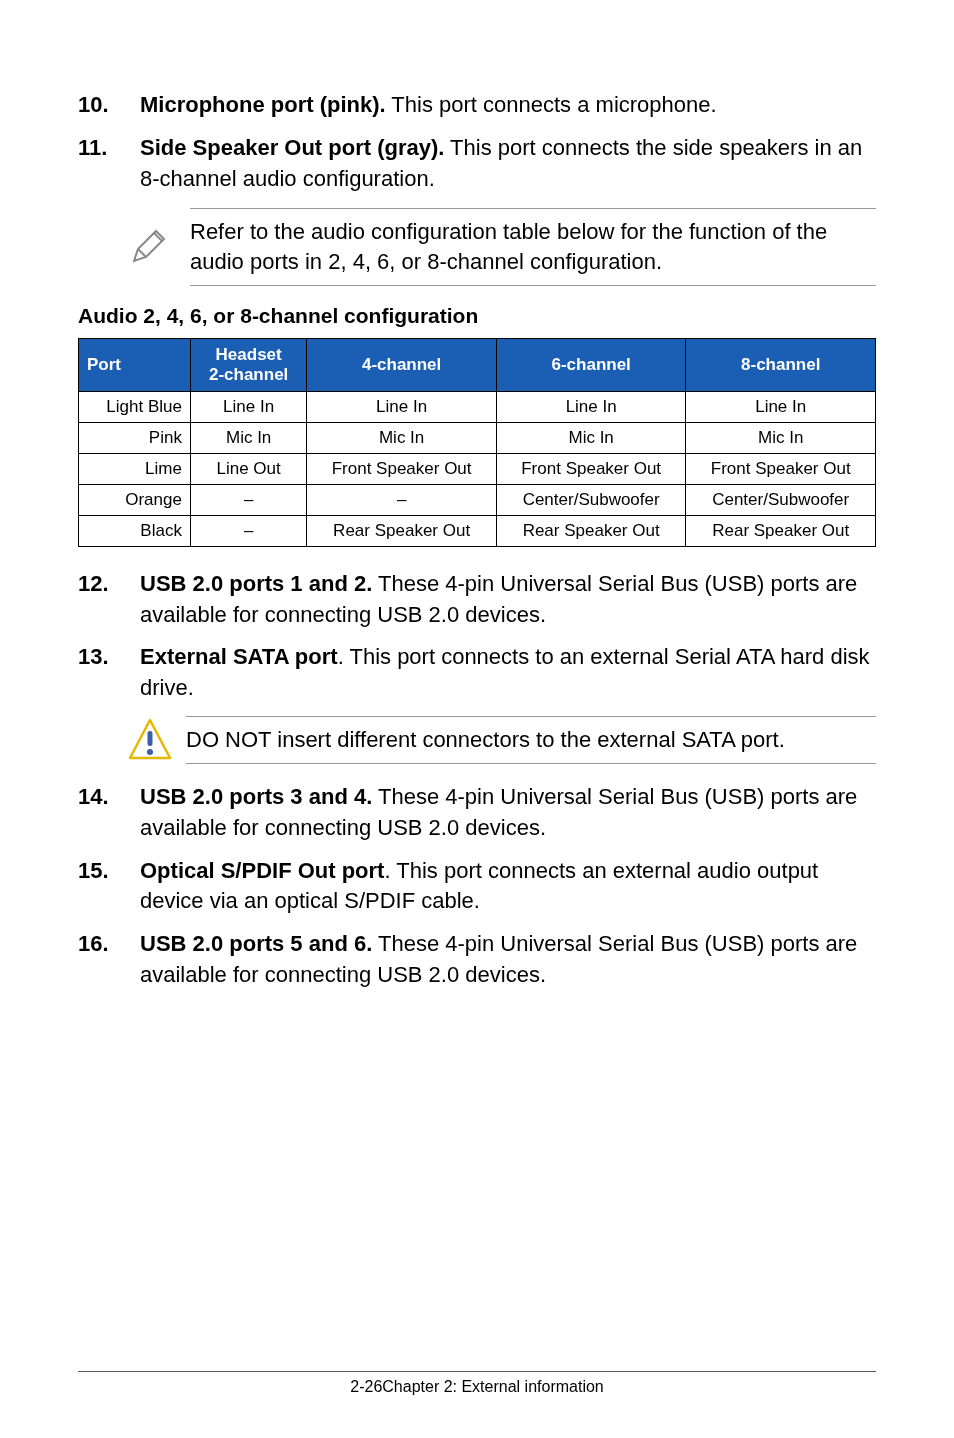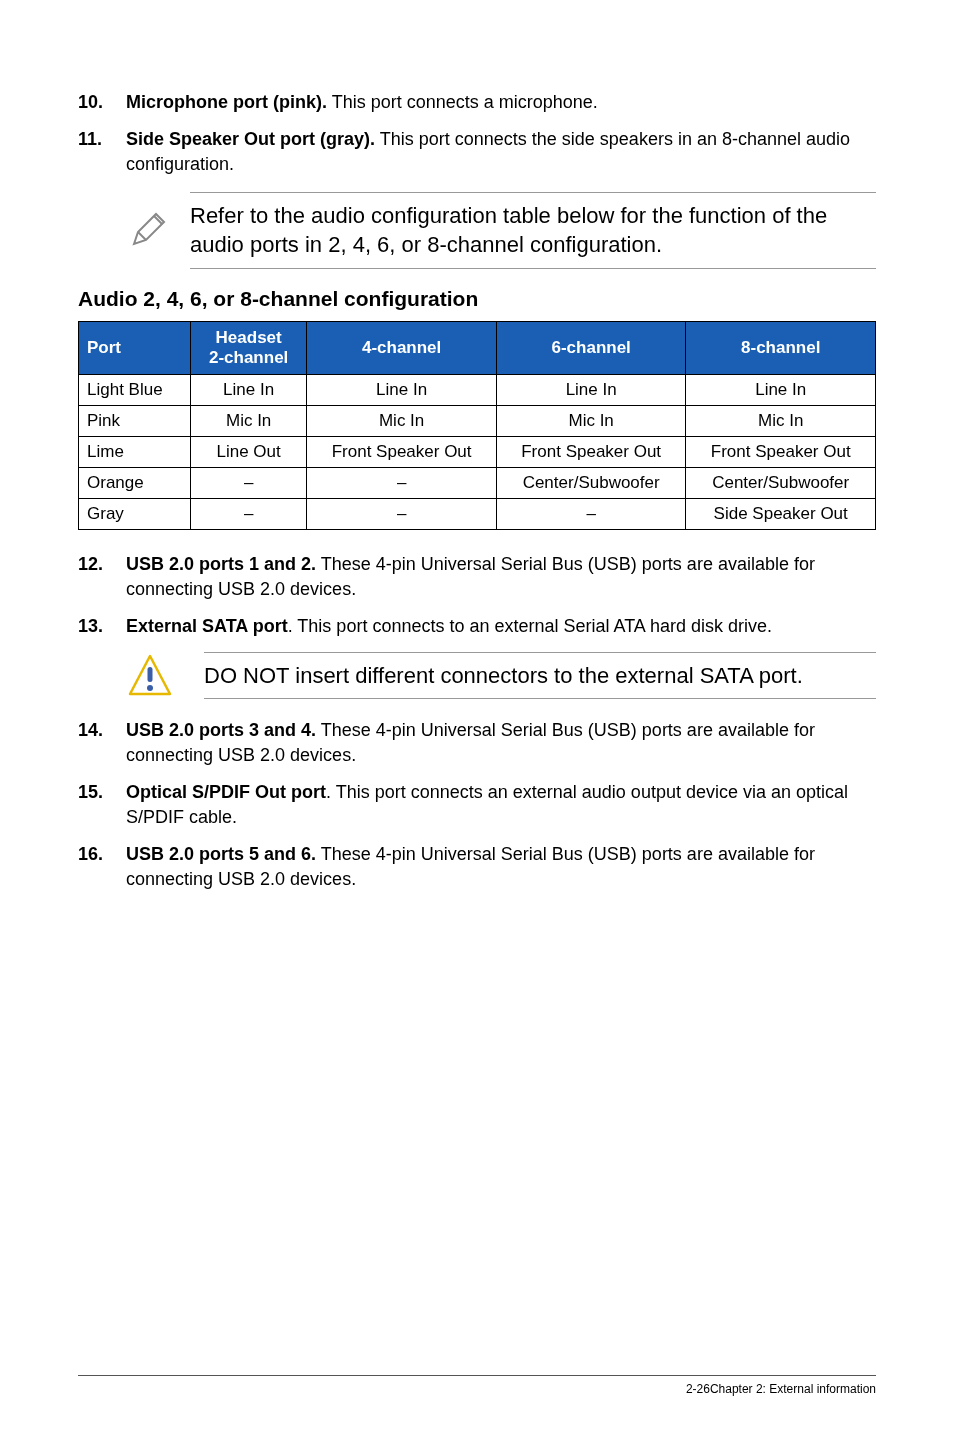--- a/index.html
+++ b/index.html
@@ -12,22 +12,23 @@
     height: 1438px;
     background: #ffffff;
     font-family: Arial, Helvetica, sans-serif;
     color: #000000;
     padding: 90px 78px 40px 78px;
     position: relative;
   }
   .numbered-item {
     display: flex;
     margin-bottom: 12px;
-    font-size: 18px;
+    font-size: 22px;
     line-height: 1.4;
+    gap: 14px;
   }
   .numbered-item .num {
     font-weight: bold;
     width: 48px;
     flex-shrink: 0;
   }
   .numbered-item .content {
     flex: 1;
   }
   .bold {
@@ -76,41 +77,41 @@
   th:first-child {
     text-align: left;
   }
   td {
     border: 1.5px solid #000;
     padding: 5px 8px;
     font-size: 17px;
     text-align: center;
   }
   td:first-child {
-    text-align: left;
+    text-align: right;
   }
   .warn-block {
     display: flex;
     align-items: center;
     margin: 8px 0 18px 48px;
-    gap: 30px;
+    gap: 12px;
   }
   .warn-icon {
     width: 48px;
     height: 48px;
     flex-shrink: 0;
   }
   .footer {
     position: absolute;
     bottom: 42px;
     left: 78px;
     right: 78px;
     display: flex;
-    justify-content: flex-end;
-    font-size: 12px;
+    justify-content: center;
+    font-size: 16px;
     border-top: 1px solid #555;
     padding-top: 6px;
   }
 </style>
 </head>
 <body>
 
 <div class="numbered-item">
   <div class="num">10.</div>
   <div class="content">
@@ -174,25 +175,25 @@
       <td>Front Speaker Out</td>
     </tr>
     <tr>
       <td>Orange</td>
       <td>–</td>
       <td>–</td>
       <td>Center/Subwoofer</td>
       <td>Center/Subwoofer</td>
     </tr>
     <tr>
-      <td>Gray</td>
+      <td>Black</td>
       <td>–</td>
-      <td>–</td>
-      <td>–</td>
-      <td>Side Speaker Out</td>
+      <td>Rear Speaker Out</td>
+      <td>Rear Speaker Out</td>
+      <td>Rear Speaker Out</td>
     </tr>
   </tbody>
 </table>
 
 <div class="numbered-item">
   <div class="num">12.</div>
   <div class="content">
     <span class="bold">USB 2.0 ports 1 and 2.</span><span> These 4-pin Universal Serial Bus (USB) ports are available for connecting USB 2.0 devices.</span>
   </div>
 </div>

